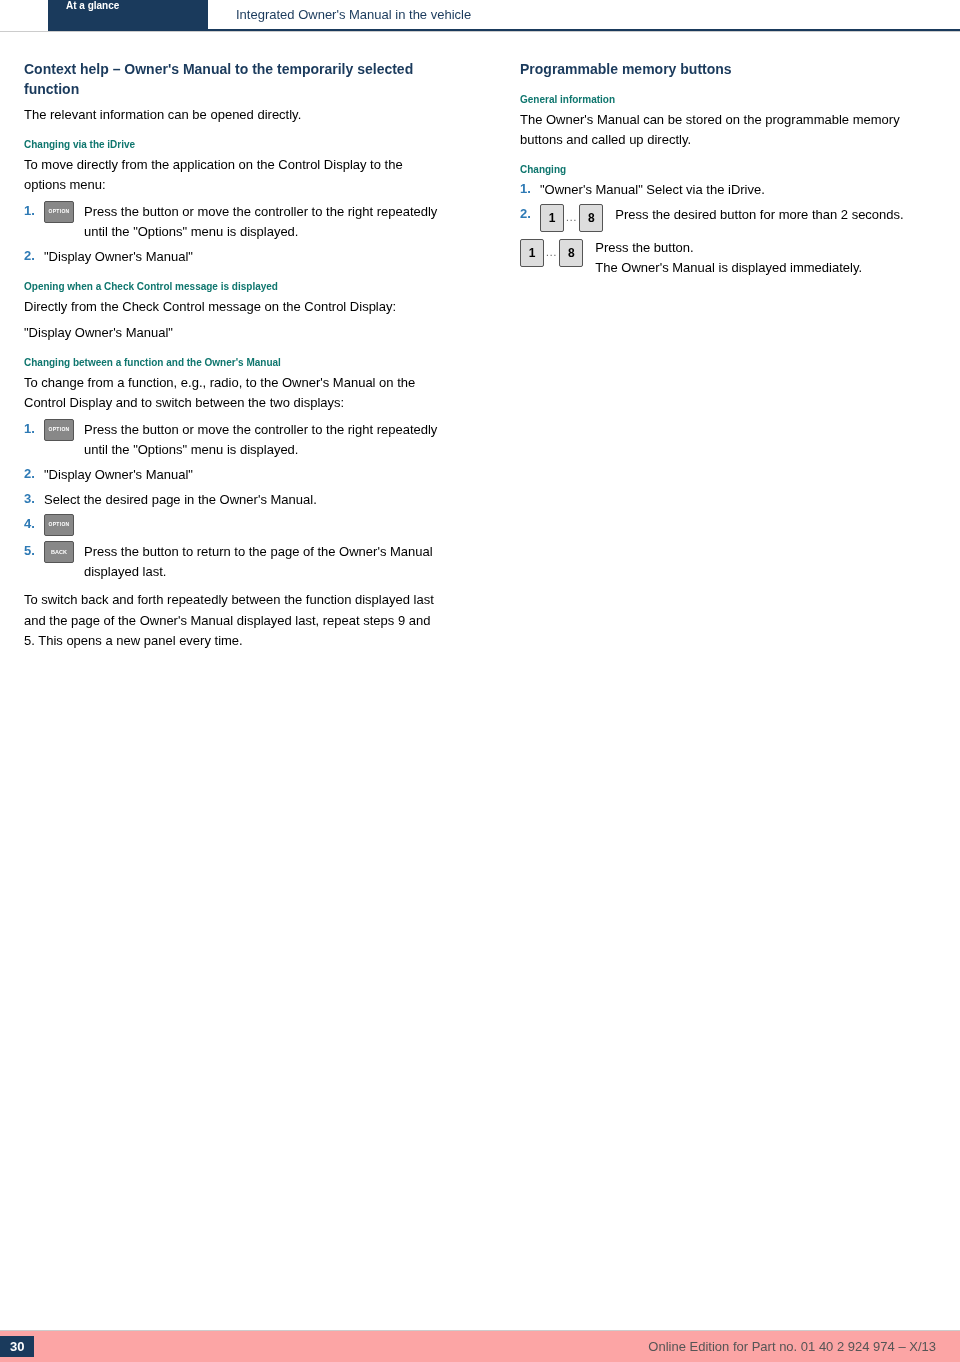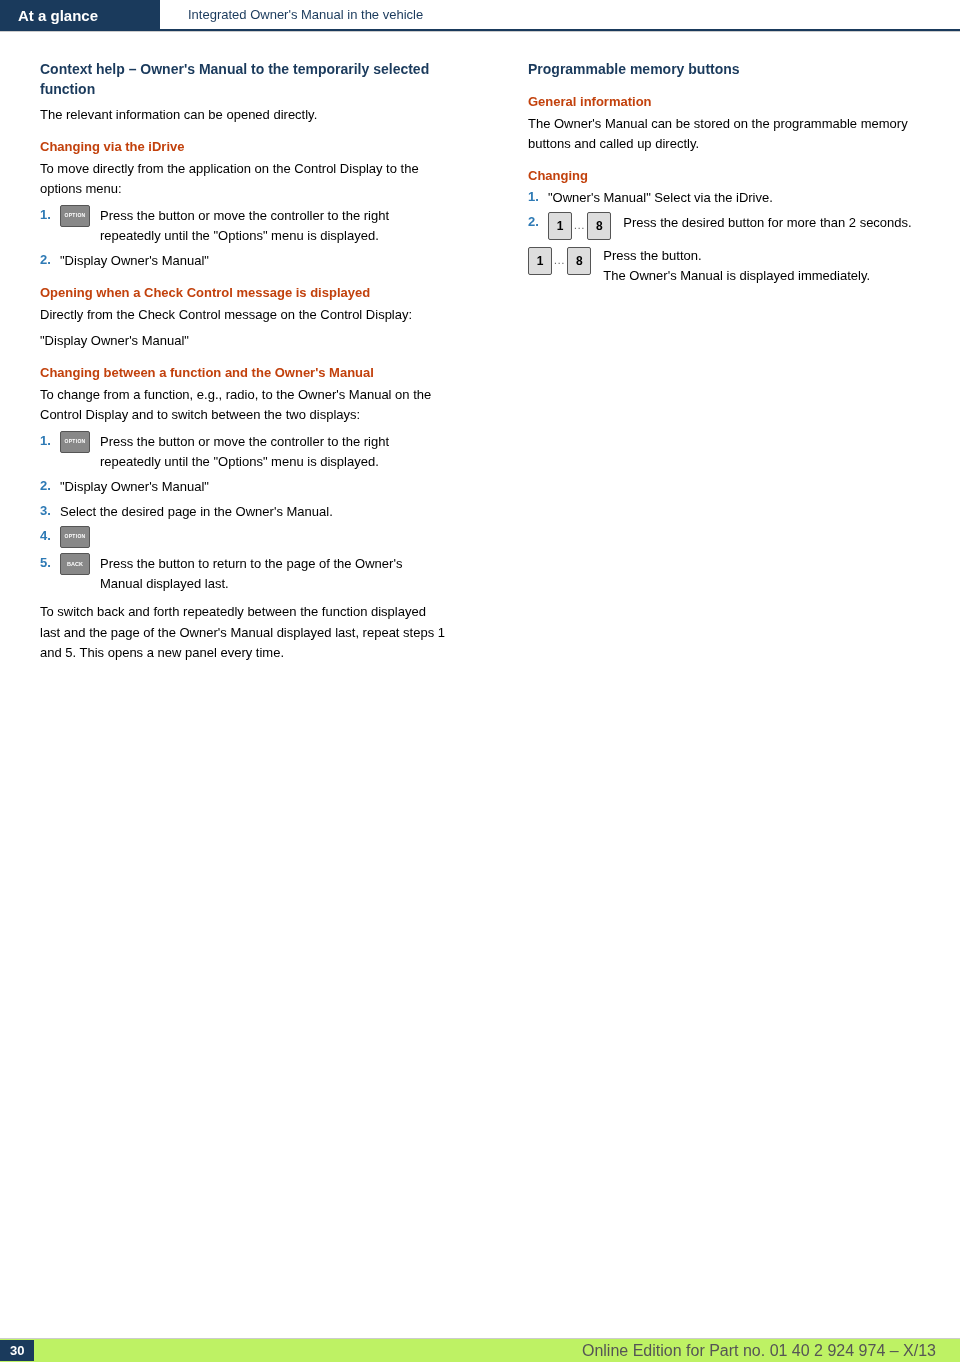--- a/index.html
+++ b/index.html
@@ -17,24 +17,25 @@
       display: flex;
       align-items: stretch;
       height: 32px;
       border-bottom: 1px solid #ccc;
     }
     .header-left {
       background: #1a3a5c;
       color: #fff;
       padding: 0 18px;
       display: flex;
-      align-items: center;
-      font-size: 15px;
+      align-items: flex-start;
+      font-size: 10px;
       font-weight: bold;
       min-width: 160px;
+      margin-left: 48px;
     }
     .header-right {
       background: #fff;
       color: #1a3a5c;
       padding: 0 28px;
       display: flex;
       align-items: center;
       font-size: 13px;
       flex: 1;
       border-bottom: 2px solid #1a3a5c;
@@ -42,39 +43,38 @@
 
     
     .content {
       display: flex;
       padding: 28px 24px 20px 24px;
       gap: 32px;
     }
     .col-left {
       flex: 1;
       max-width: 440px;
-      margin-left: 16px;
     }
     .col-right {
       flex: 1;
       max-width: 420px;
       margin-left: 48px;
     }
 
     
     .section-title {
       color: #1a3a5c;
       font-size: 14px;
       font-weight: bold;
       margin-bottom: 6px;
       line-height: 1.4;
     }
     .subsection-title {
-      color: #c2410c;
-      font-size: 13px;
+      color: #0f766e;
+      font-size: 10px;
       font-weight: bold;
       margin-top: 14px;
       margin-bottom: 5px;
     }
     .body-text {
       font-size: 13px;
       line-height: 1.55;
       color: #000;
       margin-bottom: 6px;
     }
@@ -279,21 +279,21 @@
       </div>
     </div>
     <div class="numbered-item">
       <span class="num">5.</span>
       <div class="inline-icon-wrap item-content">
         <span class="back-btn-icon"></span>
         <span>Press the button to return to the page of the Owner's Manual displayed last.</span>
       </div>
     </div>
 
-    <div class="body-text" style="margin-top:8px;">To switch back and forth repeatedly between the function displayed last and the page of the Owner's Manual displayed last, repeat steps 1 and 5. This opens a new panel every time.</div>
+    <div class="body-text" style="margin-top:8px;">To switch back and forth repeatedly between the function displayed last and the page of the Owner's Manual displayed last, repeat steps 9 and 5. This opens a new panel every time.</div>
 
   </div>
 
   <div class="col-right">
 
     <div class="section-title">Programmable memory buttons</div>
 
     <div class="subsection-title">
       <span>General information</span>
     </div>
@@ -325,16 +325,16 @@
           <span class="mem-btn-dots">...</span>
           <span class="mem-btn-eight">8</span>
         </span>
         <span>Press the button.<br>The Owner's Manual is displayed immediately.</span>
       </div>
     </div>
 
   </div>
 </div>
 
-<div style="position:fixed; bottom:0; left:0; right:0; height:24px; display:flex; align-items:center; justify-content:space-between; padding:0 0 0 0; border-top:1px solid #ccc; background:#bef264;">
+<div style="position:fixed; bottom:0; left:0; right:0; height:32px; display:flex; align-items:center; justify-content:space-between; padding:0 0 0 0; border-top:1px solid #ccc; background:#fca5a5;">
   <div class="page-num" style="margin-left:0;">30</div>
-  <div style="font-size:16px; color:#555; margin-right:24px;">Online Edition for Part no. 01 40 2 924 974 – X/13</div>
+  <div style="font-size:13px; color:#555; margin-right:24px;">Online Edition for Part no. 01 40 2 924 974 – X/13</div>
 </div>
 
 </body></html>

